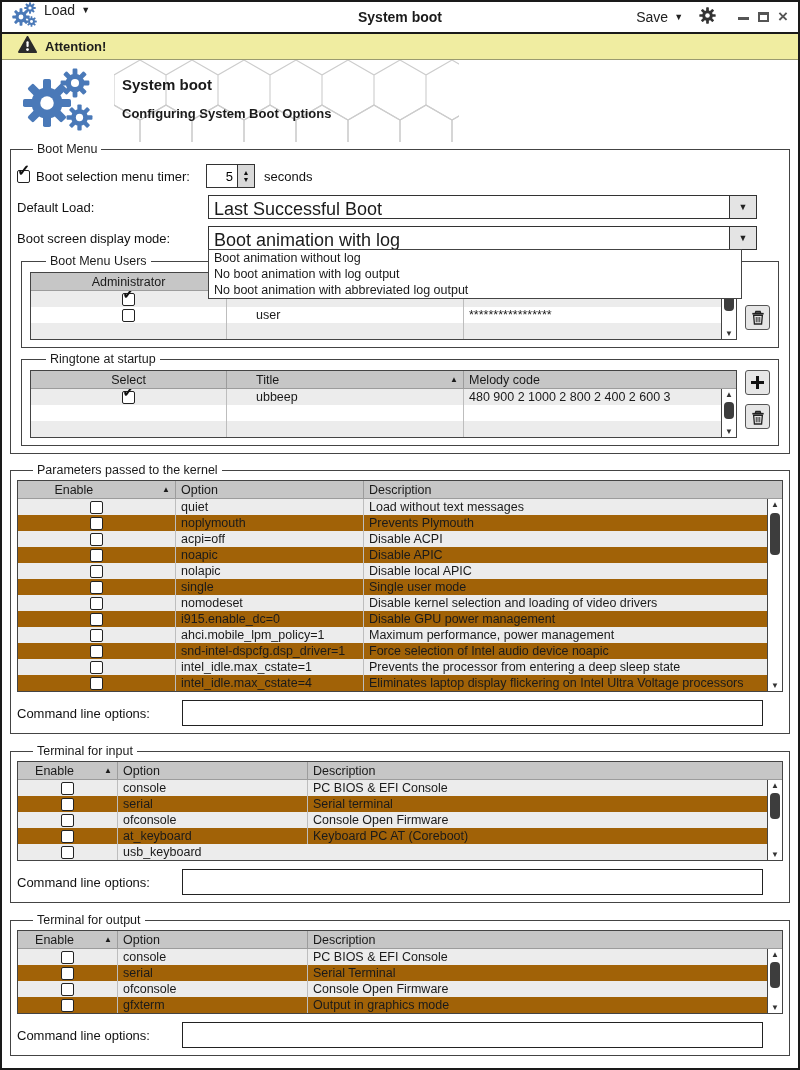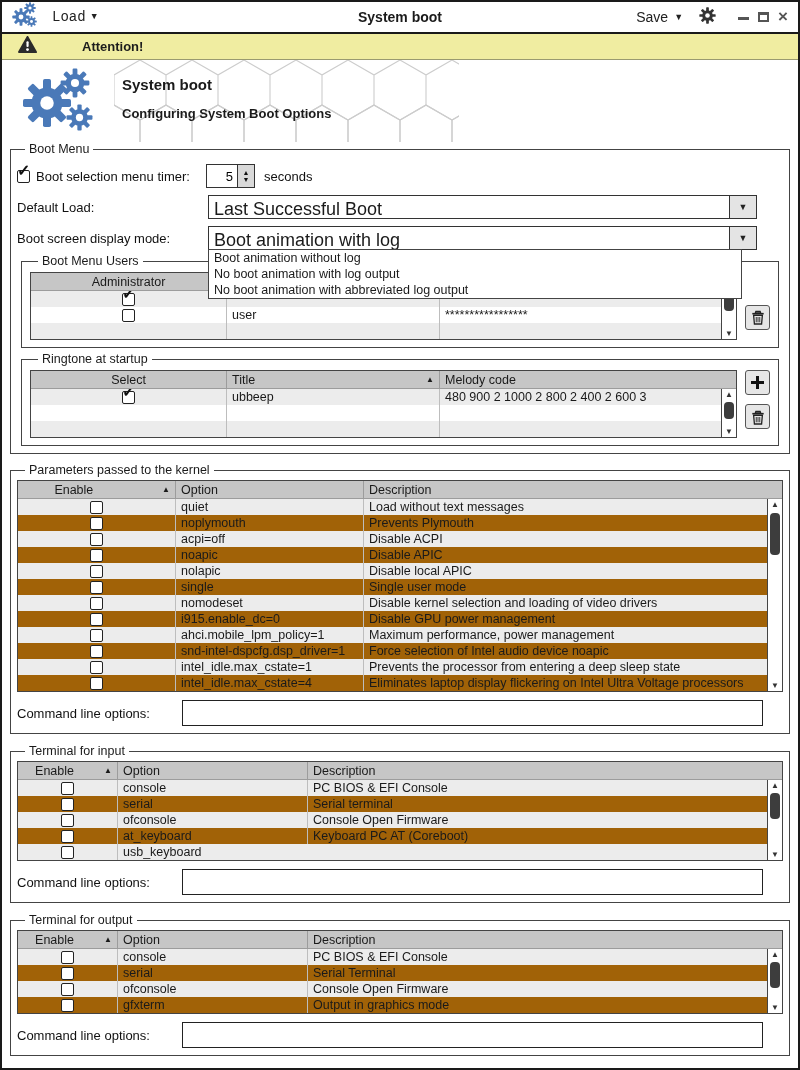--- a/index.html
+++ b/index.html
@@ -5,42 +5,42 @@
   * { box-sizing: border-box; margin: 0; padding: 0; }
   html,body { width:800px; height:1070px; }
   body {
     font-family: "Liberation Sans", sans-serif;
     background:#fff; color:#1a1a1a;
     border:2px solid #1a1a1a;
     position:relative; overflow:hidden;
   }
   
   .titlebar{height:32px;border-bottom:2px solid #1a1a1a;display:flex;align-items:center;padding:0 10px;position:relative;background:#fff;}
-  .tb-left{display:flex;align-items:center;gap:14px;font-family:Liberation Mono, monospace;}
+  .tb-left{display:flex;align-items:flex-start;gap:6px;}
   .menu-btn{display:flex;align-items:center;gap:6px;font-size:14px;color:#222;cursor:default;}
   .menu-arrow{font-size:9px;color:#222;}
   .tb-title{position:absolute;left:0;right:0;text-align:center;font-weight:bold;font-size:14px;pointer-events:none;}
   .tb-right{margin-left:auto;display:flex;align-items:center;gap:16px;z-index:2;}
   .win-controls{display:flex;align-items:center;gap:9px;margin-left:6px;}
   .win-min{width:11px;height:3px;background:#555;margin-top:2px;}
   .win-max{width:11px;height:10px;border:2px solid #555;border-top:3px solid #555;}
   .win-close{font-size:17px;line-height:10px;color:#555;font-weight:bold;}
   
   .attention{height:26px;background:#f0eda1;border-bottom:1px solid #9a9a70;display:flex;align-items:center;gap:8px;padding:0 16px;}
-  .attention-label{font-size:13px;font-weight:bold;color:#1c1c1c;margin-left:37px;}
+  .attention-label{font-size:13px;font-weight:bold;color:#1c1c1c;}
   
   .pagehead{height:82px;position:relative;overflow:hidden;}
   .hexbg{position:absolute;left:112px;top:0;}
   .logo{position:absolute;left:18px;top:6px;color:#4a79b8;}
   .pagehead-title{position:absolute;left:120px;top:16px;font-size:15px;font-weight:bold;}
   .pagehead-sub{position:absolute;left:120px;top:46px;font-size:13px;font-weight:bold;}
   
   fieldset{border:1px solid #444;margin:0 8px;padding:3px 6px 7px;}
   fieldset.inner{margin:4px 4px 0;padding:4px 8px 7px;}
-  legend{font-size:12.5px;padding:0 4px;margin-left:8px;}
+  legend{font-size:12.5px;padding:0 4px;margin-left:16px;}
   .row{display:flex;align-items:center;margin-top:5px;}
   .lbl{font-size:13px;color:#111;}
   
   .cb{width:13px;height:13px;min-width:13px;border:1.5px solid #222;background:#fff;display:inline-block;position:relative;border-radius:2px;}
   .cb.checked::after{content:"✓";position:absolute;left:-1px;top:-10px;font-size:16px;font-weight:bold;color:#111;}
   
   .spinner{display:flex;height:24px;border:1.5px solid #333;margin-left:6px;}
   .spin-val{width:30px;border:none;outline:none;text-align:right;font-size:13px;padding-right:4px;font-family:"Liberation Sans",sans-serif;}
   .spin-btns{width:17px;background:#d9d9d9;border-left:1.5px solid #333;display:flex;flex-direction:column;align-items:center;justify-content:center;}
   .spin-btns span{font-size:7px;line-height:7px;color:#111;}
@@ -71,21 +71,21 @@
   .sb .down{position:absolute;bottom:1px;left:0;right:0;text-align:center;font-size:8px;color:#333;}
   .sb .thumb{position:absolute;left:2px;right:2px;background:#3d3d3d;border-radius:4px;}
   
   .side-btns{width:33px;display:flex;flex-direction:column;align-items:flex-end;gap:9px;}
   .sqbtn{width:25px;height:25px;border:1.5px solid #555;border-radius:3px;background:#e6e6e6;display:flex;align-items:center;justify-content:center;}
   
   .cmdrow{display:flex;align-items:center;margin-top:8px;}
   .cmdrow .lbl{width:165px;}
   .cmdinput{flex:1;height:26px;border:1.5px solid #222;margin-right:20px;font-size:13px;padding:0 5px;outline:none;font-family:"Liberation Sans",sans-serif;}
   
-  .u-c1{width:196px;} .u-c2{width:213px;} .u-c3{flex:1;}
+  .u-c1{width:196px;} .u-c2{width:213px;margin-left:24px;} .u-c3{flex:1;}
   .k-c1{width:158px;} .k-c2{width:188px;} .k-c3{flex:1;}
   .t-c1{width:100px;} .t-c2{width:190px;} .t-c3{flex:1;} .mt6{margin-top:6px;} .mt8{margin-top:8px;}
 </style>
 </head>
 <body>
 
 <svg width="0" height="0" style="position:absolute">
   <defs>
     <symbol id="gear" viewBox="-10 -10 20 20">
       <g fill="currentColor">

